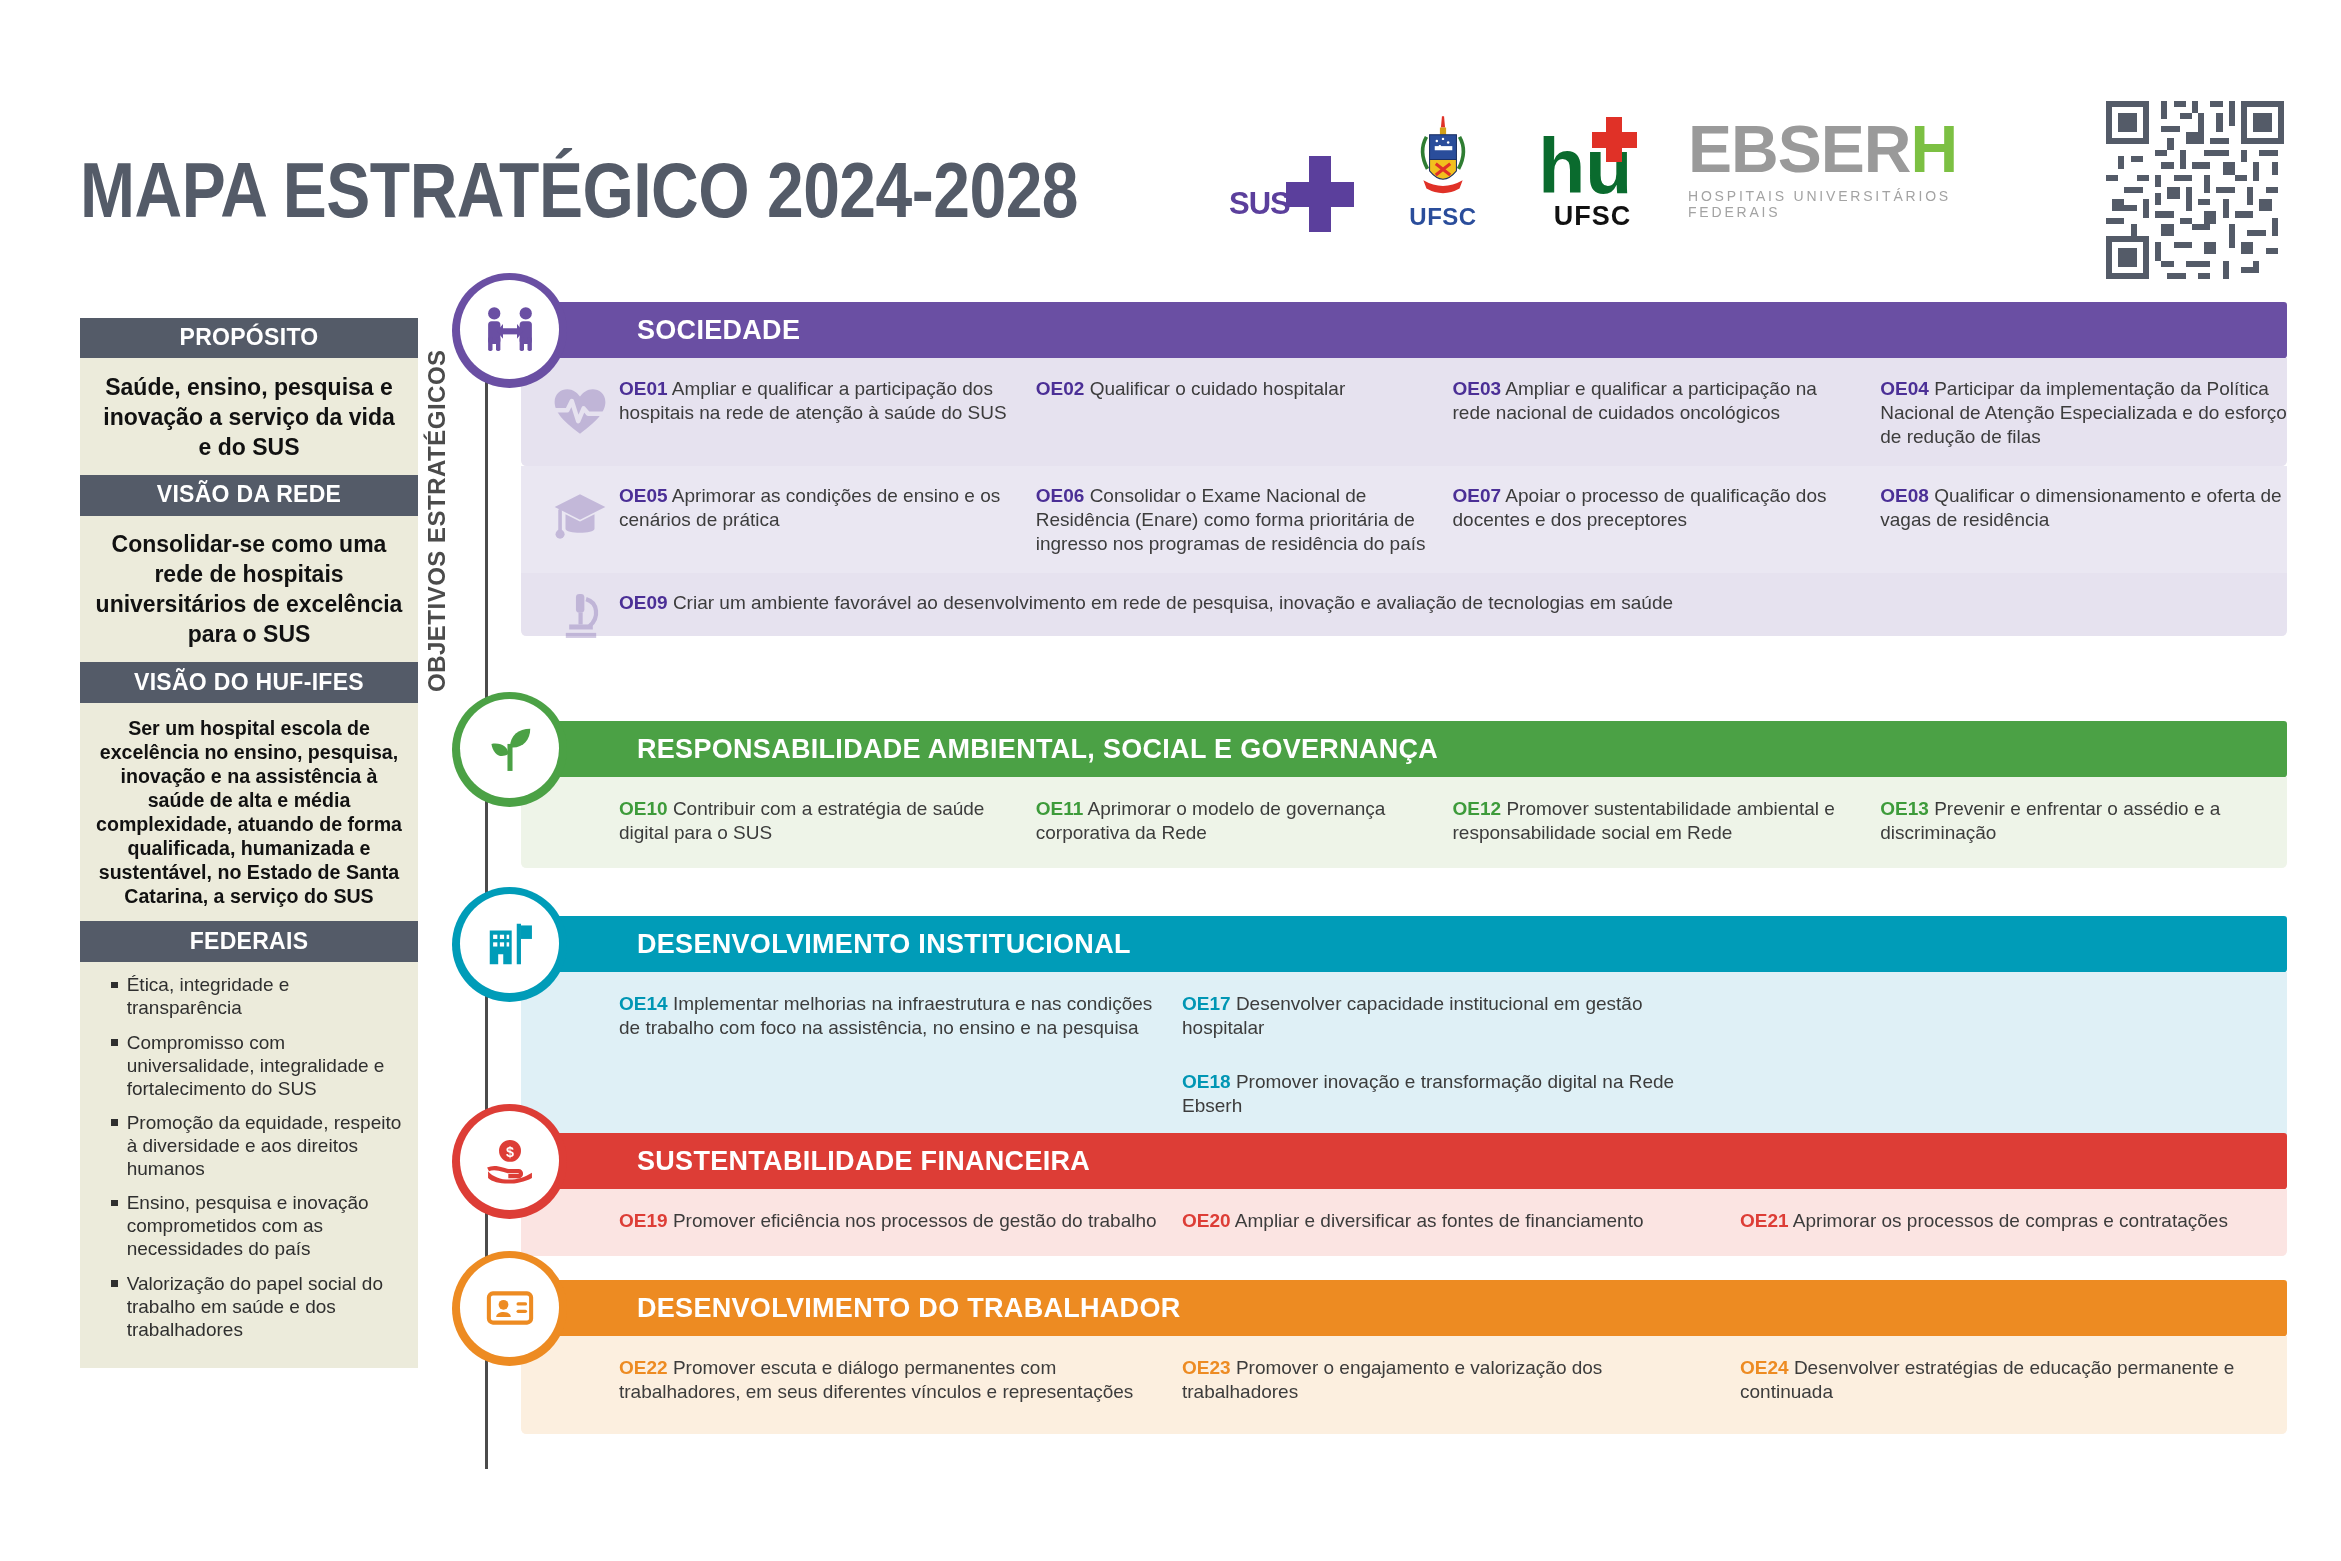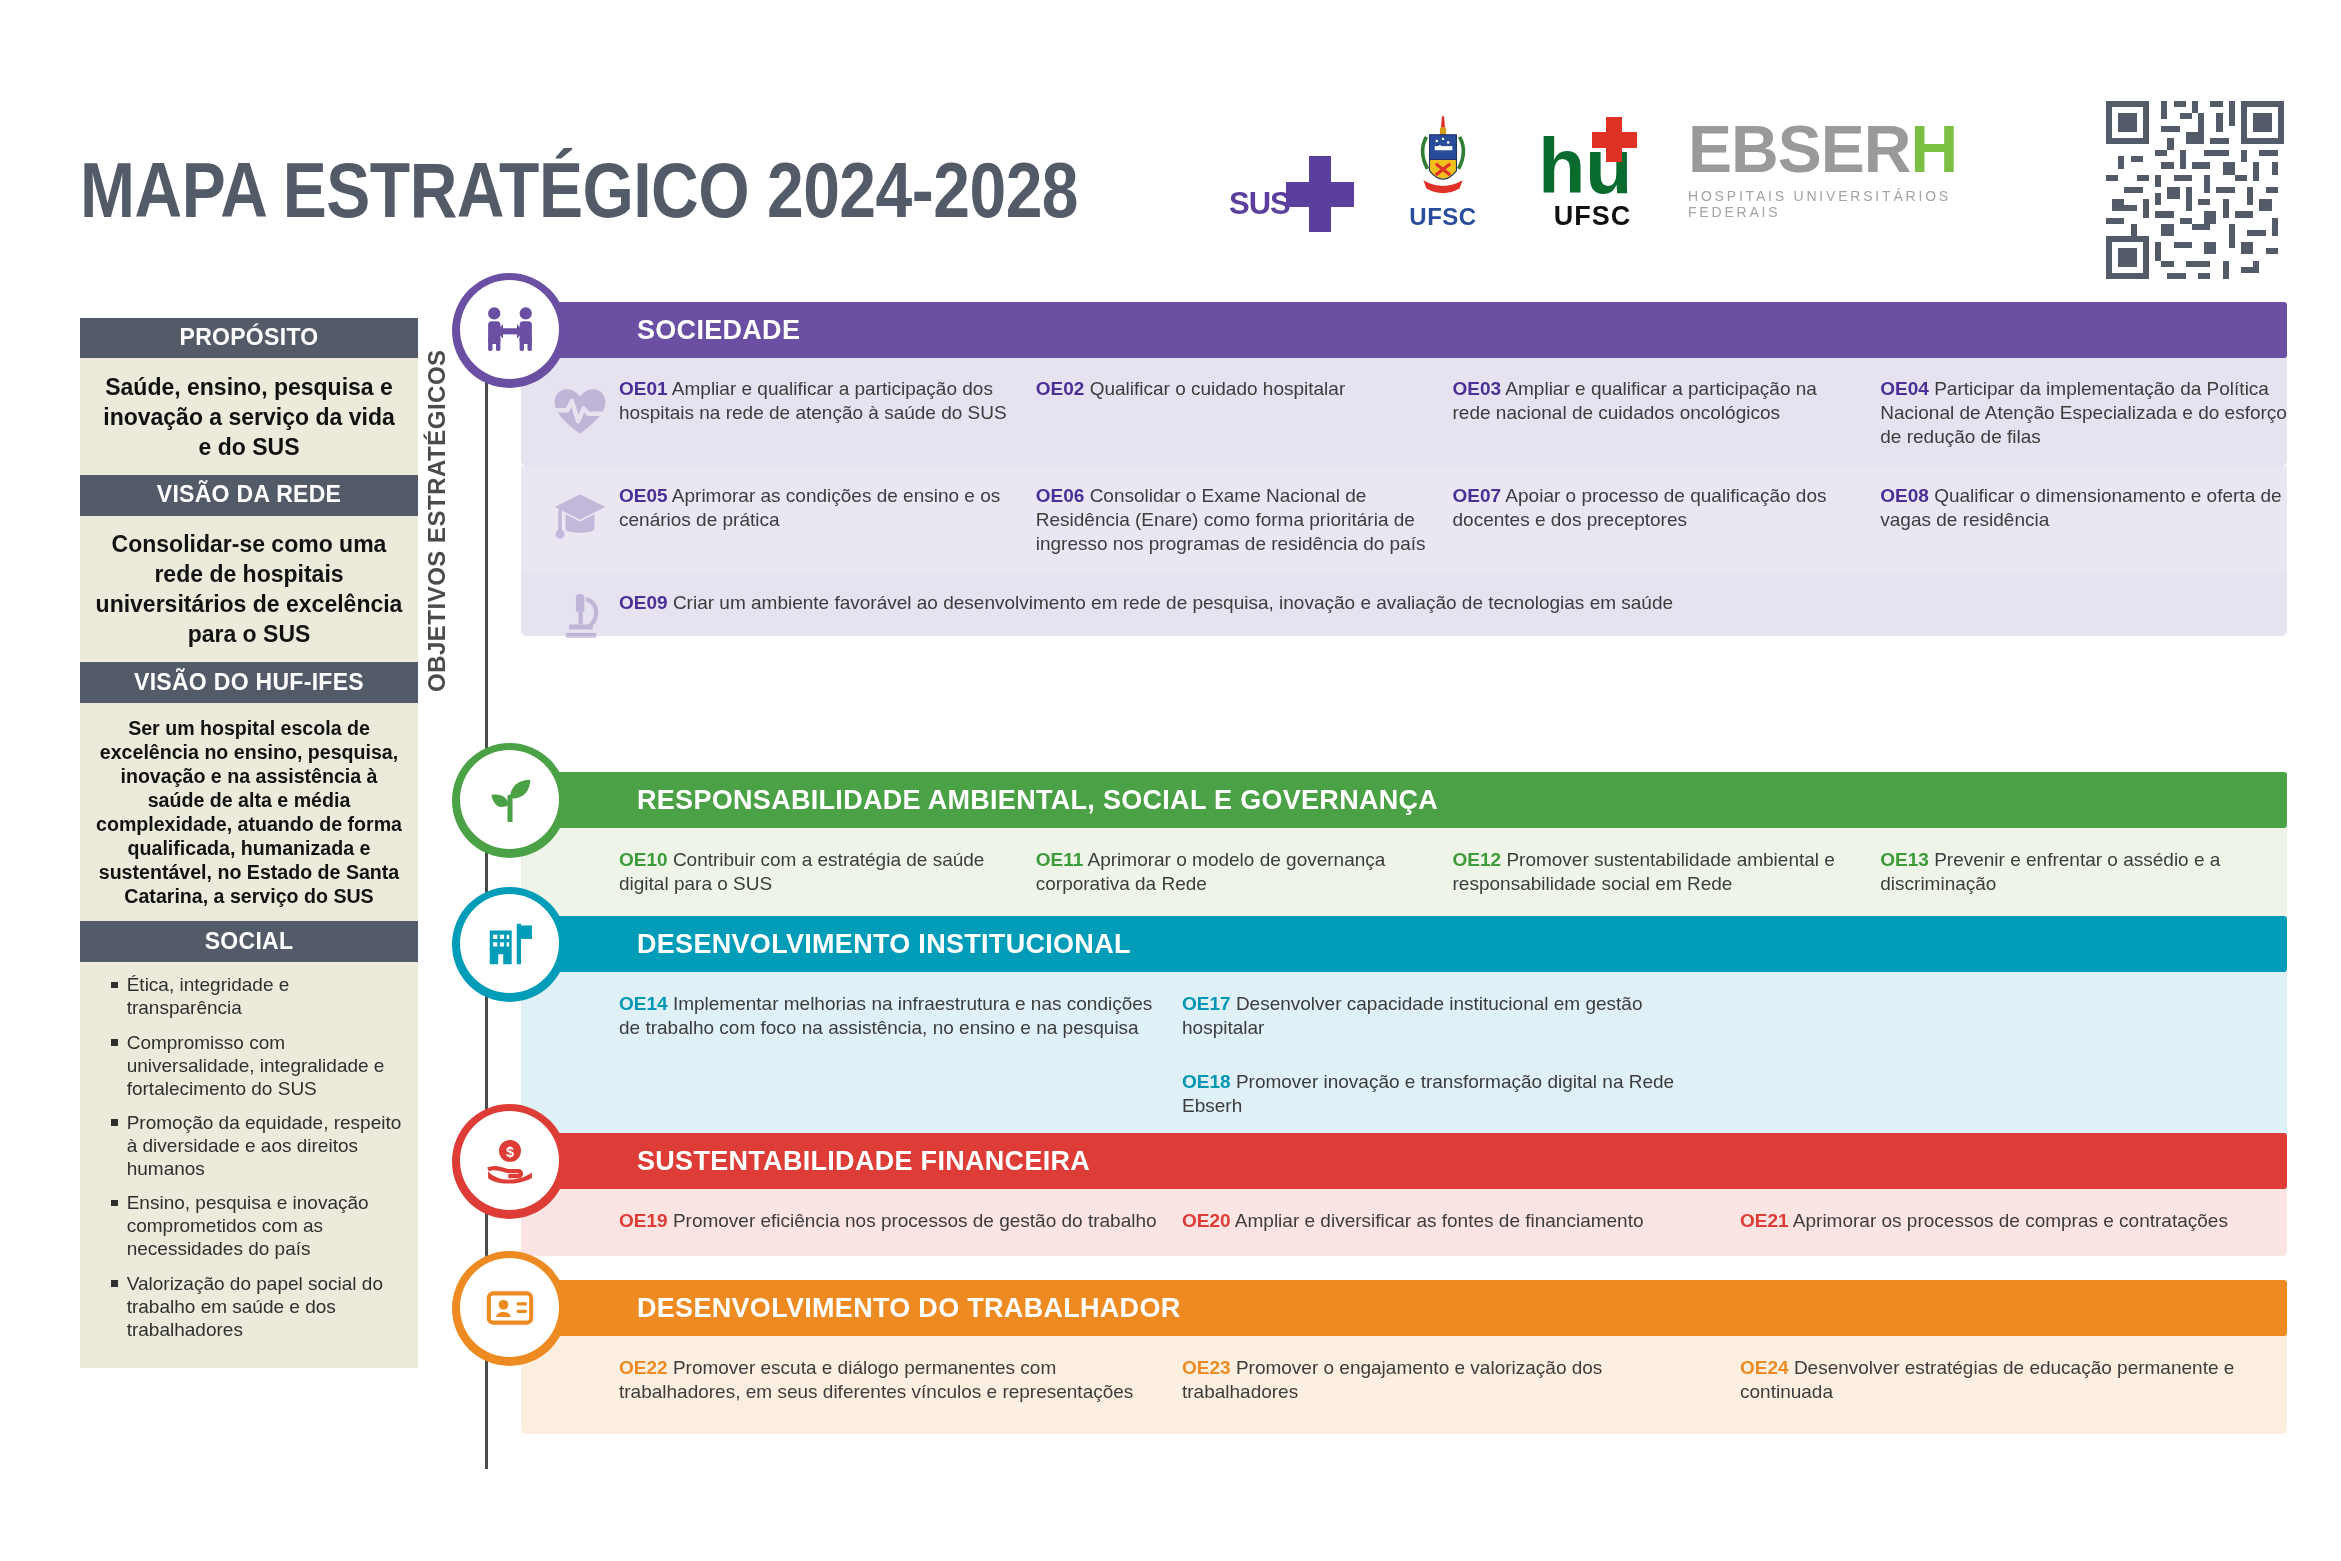--- a/index.html
+++ b/index.html
@@ -295,21 +295,21 @@
     <div class="sb-head">VISÃO DA REDE</div>
     <div class="sb-body">
       <p>Consolidar-se como uma rede de hospitais universitários de excelência para o SUS</p>
     </div>
 
     <div class="sb-head">VISÃO DO HUF-IFES</div>
     <div class="sb-body small">
       <p>Ser um hospital escola de excelência no ensino, pesquisa, inovação e na assistência à saúde de alta e média complexidade, atuando de forma qualificada, humanizada e sustentável, no Estado de Santa Catarina, a serviço do SUS</p>
     </div>
 
-    <div class="sb-head">SOCIAL</div>
+    <div class="sb-head">FEDERAIS</div>
     <div class="sb-values">
       <ul id="valores-list">
           <li>Ética, integridade e transparência</li>
           <li>Compromisso com universalidade, integralidade e fortalecimento do SUS</li>
           <li>Promoção da equidade, respeito à diversidade e aos direitos humanos</li>
           <li>Ensino, pesquisa e inovação comprometidos com as necessidades do país</li>
           <li>Valorização do papel social do trabalho em saúde e dos trabalhadores</li>
         </ul>
     </div>
   </div>
@@ -415,21 +415,21 @@
       <div class="oe-grid" style="padding-top:17.6px; padding-bottom:20.7px;">
         <div class="oe-col" style="width:1652px; padding-right:0;">
           <div class="oe-item">
             <span class="oe-text"><span class="oe-code c-soc-code">OE09</span> <span>Criar um ambiente favorável ao desenvolvimento em rede de pesquisa, inovação e avaliação de tecnologias em saúde</span></span>
           </div>
         </div>
       </div>
     </div>
   </div>
 
-  <div class="persp" style="left:521px; top:772px; width:1766px;">
+  <div class="persp" style="left:521px; top:721px; width:1766px;">
     <div class="bar c-resp-bar">
       <div class="icon-ring c-resp-ring"></div>
       <div class="icon-circle">
         <svg width="54" height="54" viewBox="0 0 64 64" fill="#4ba145">
           <path d="M32 58 V26" stroke="#4ba145" stroke-width="6" fill="none"></path>
           <path d="M32 30 C32 16 42 8 56 8 C56 22 46 32 32 30 Z"></path>
           <path d="M30 38 C30 30 22 24 10 26 C12 38 20 44 30 38 Z"></path>
         </svg>
       </div>
       <div class="bar-title">RESPONSABILIDADE AMBIENTAL, SOCIAL E GOVERNANÇA</div>

